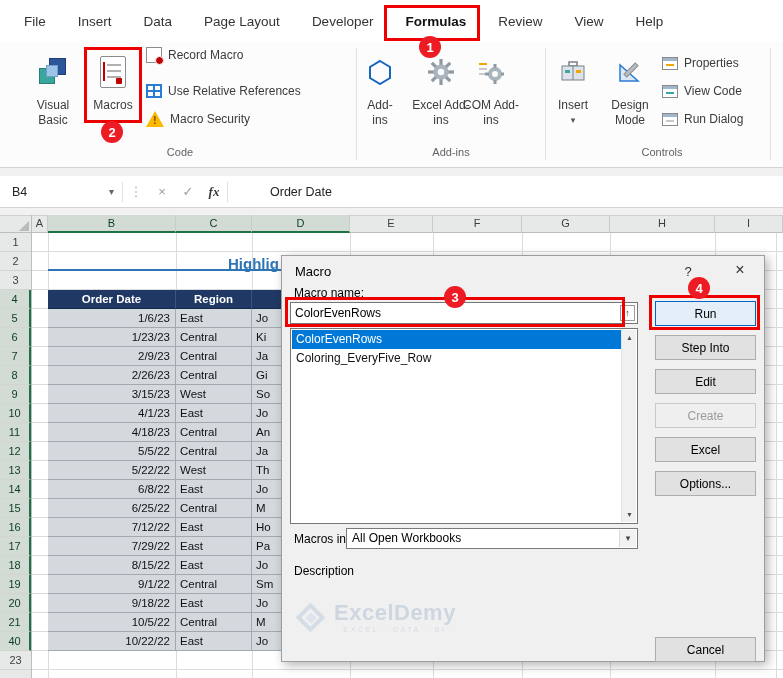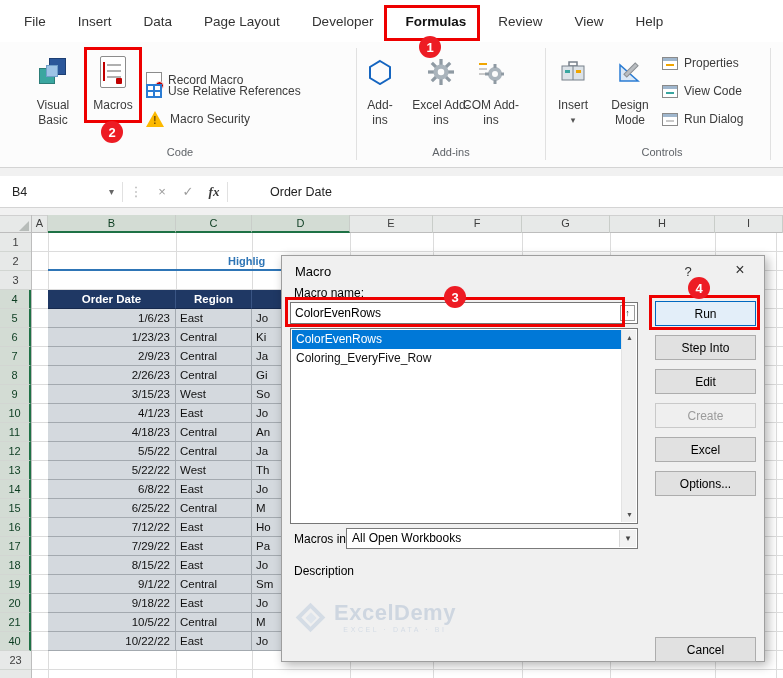--- a/index.html
+++ b/index.html
@@ -67,21 +67,21 @@
   .colhead .ch:nth-of-type(7){width:88px} .colhead .ch:nth-of-type(8){width:105px}
   .colhead .ch:nth-of-type(9){width:68px}
   .colhead .ch:nth-of-type(2),.colhead .ch:nth-of-type(3),.colhead .ch:nth-of-type(4)
   { background:#d3dcd4; border-bottom:2px solid #1e7145; color:#0c3d21; }
   .rowhdrs { position:absolute; left:0; top:233px; width:32px; height:445px; overflow:hidden; background:#e7e9e8; border-right:1px solid #bdbdbd; }
   .rh { height:19px; line-height:18px; text-align:center; font-size:11px; color:#3e3e3e; border-bottom:1px solid #d2d6d2; cursor:default; }
   .rowhdrs .rh:nth-of-type(n+4):nth-of-type(-n+22) { background:#d3dcd4; border-right:2px solid #1e7145; color:#0c3d21; }
   .cells { position:absolute; left:32px; top:233px; width:751px; height:445px;
     background:repeating-linear-gradient(to bottom, #ffffff 0 18px, #dcdcdc 18px 19px); }
   .vline { position:absolute; top:0; height:100%; width:1px; background:#dcdcdc; }
-  .sheettitle { position:absolute; left:228px; top:255px; font-size:11px; font-weight:700; color:#2e75b6; z-index:3; }
+  .sheettitle { position:absolute; left:228px; top:255px; font-size:15px; font-weight:700; color:#2e75b6; z-index:3; }
   .titlerule { position:absolute; left:48px; top:269px; width:233px; height:2px; background:#2e75b6; z-index:3; }
 
   .tablewrap { position:absolute; left:48px; top:290px; width:302px; z-index:5; font-size:11.5px; }
   .thead { display:flex; height:19px; }
   .th { background:#1f3864; color:#fff; font-weight:700; text-align:center; line-height:19px; border-right:1px solid #3a5584; border-bottom:1px solid #16294d; }
   .th1{width:128px} .th2{width:76px} .th3{width:98px}
   .trow { display:flex; height:19px; }
   .tc { background:#d4d9de; border-right:1px solid #a3a9af; border-bottom:1px solid #a3a9af; line-height:18px; color:#111; overflow:hidden; white-space:nowrap; }
   .tdate { width:128px; text-align:right; padding-right:5px; }
   .tregion { width:76px; padding-left:4px; }
@@ -170,21 +170,21 @@
           <span class="macicon">
               <i class="l1"></i>
               <i class="l2"></i>
               <i class="l3"></i>
               <span class="red"></span>
               <span class="rdot"></span>
             </span>
         </div>
         <div>Macros</div>
       </div>
-      <div class="rowbtn" style="left:126px;top:25px;width:190px">
+      <div class="rowbtn" style="left:126px;top:0;width:190px">
         <span class="recicon">
             <span class="dot"></span>
           </span>
         <span>Record Macro</span>
       </div>
       <div class="rowbtn" style="left:126px;top:36px;width:190px">
         <span class="gridicon"></span>
         <span>Use Relative References</span>
       </div>
       <div class="rowbtn" style="left:126px;top:64px;width:190px">

